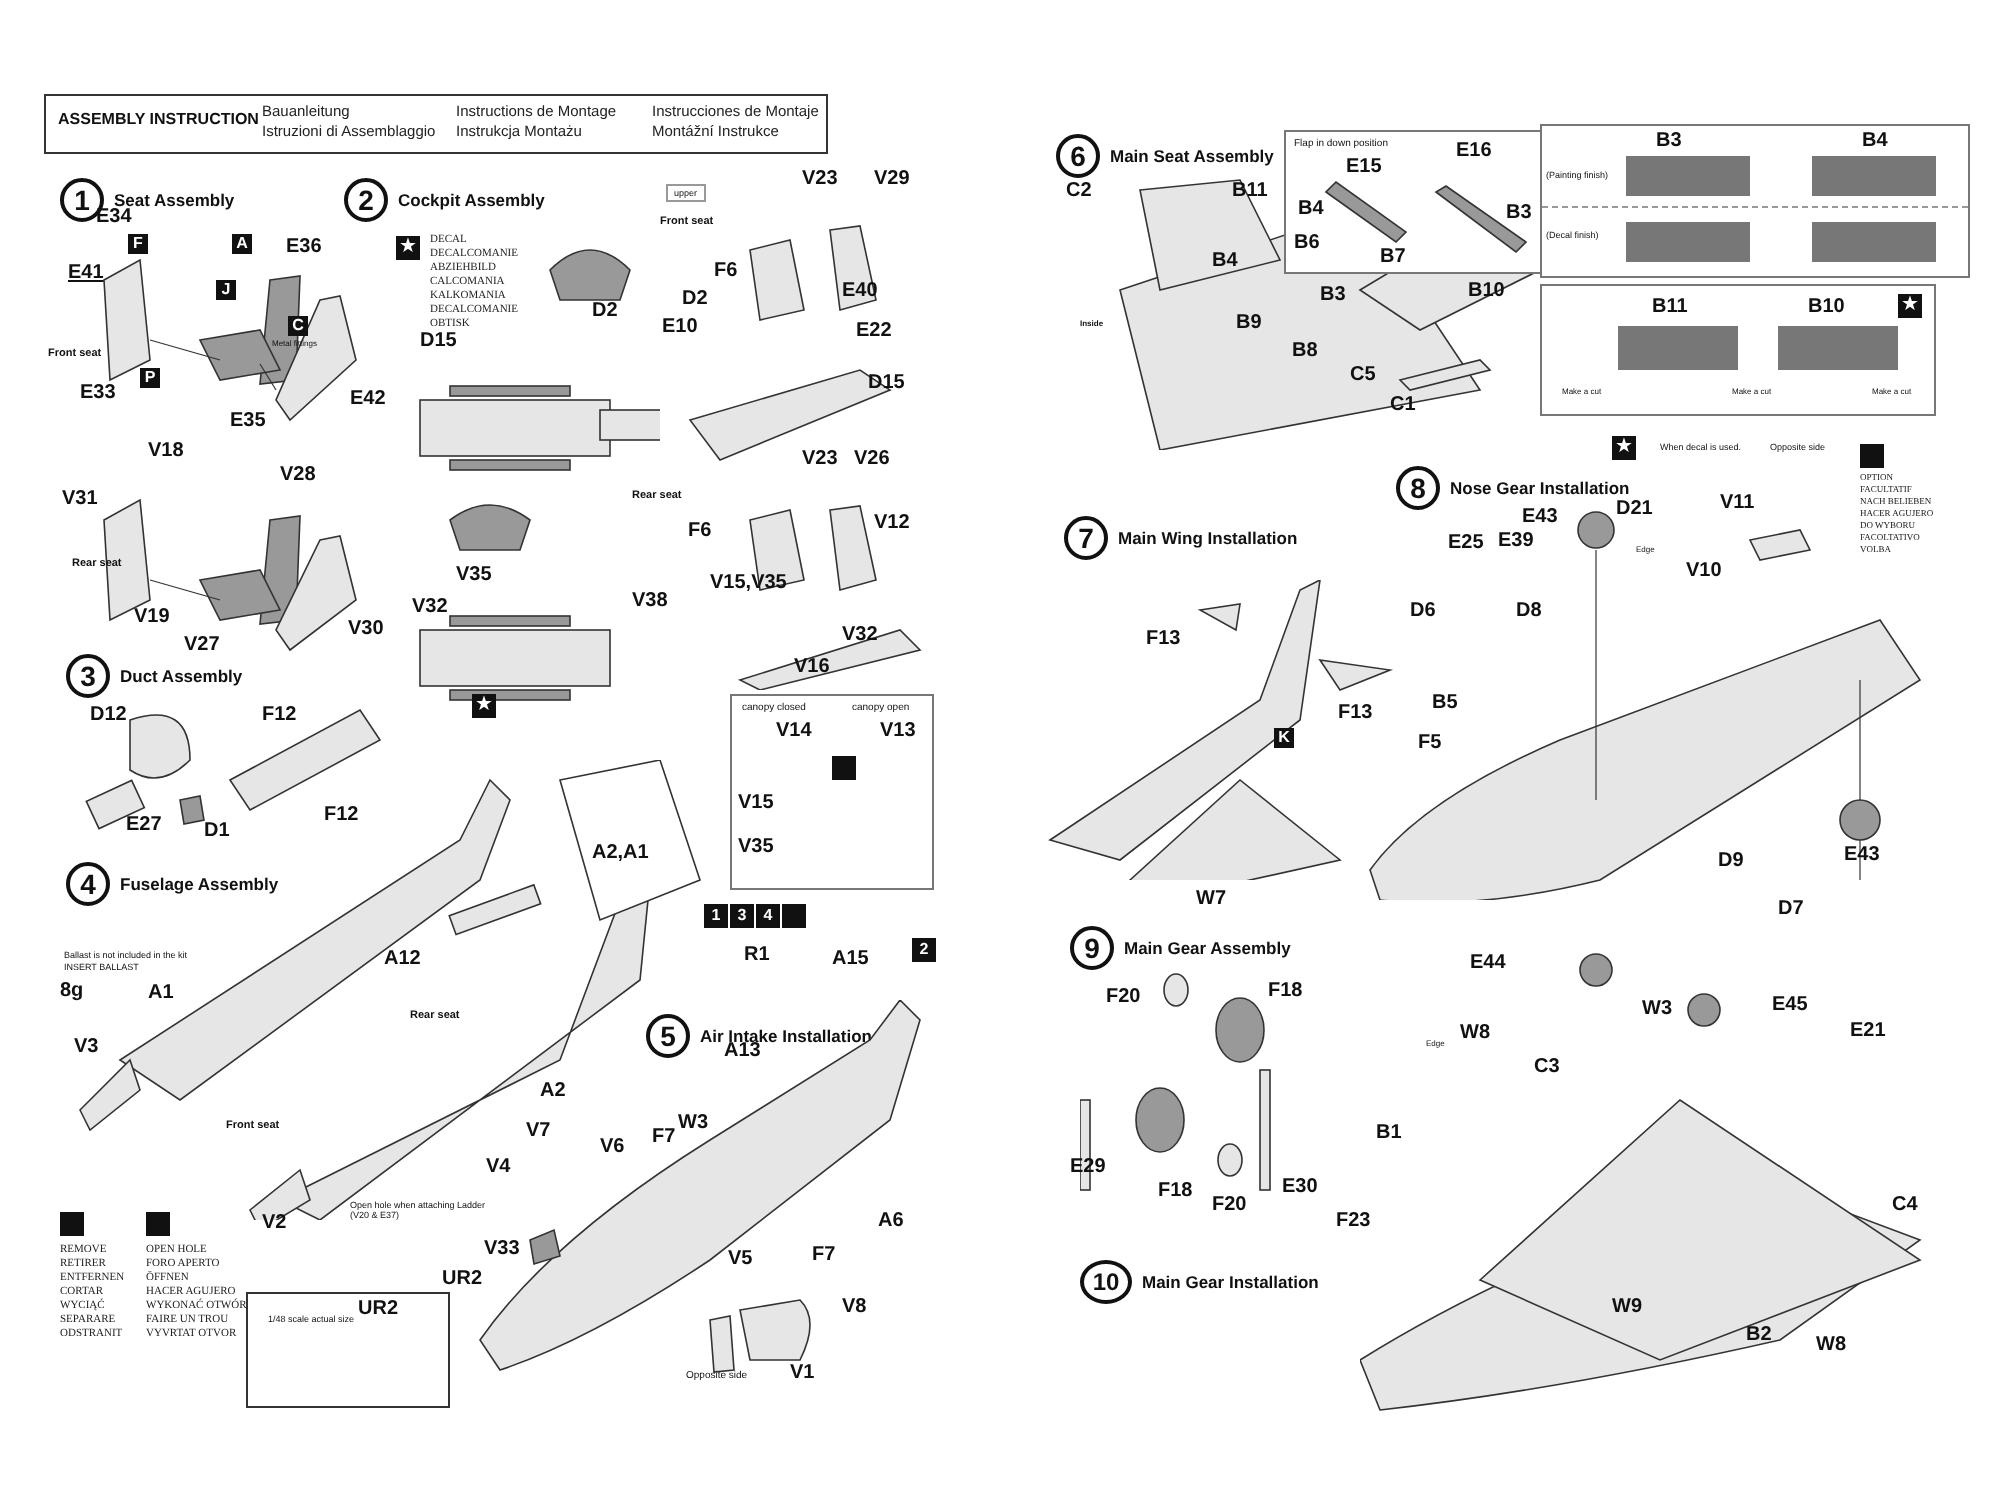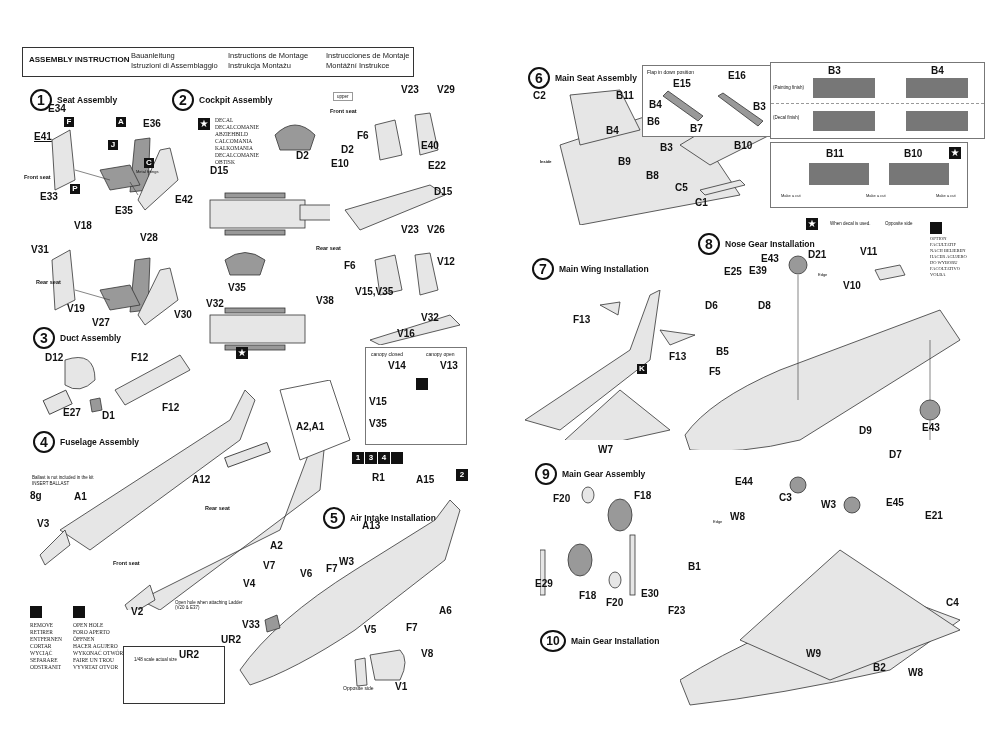--- a/index.html
+++ b/index.html
@@ -385,20 +385,20 @@
   <path class="part" d="M0 210 Q80 160 200 120 L280 150 L210 200 Q100 225 10 235 Z"></path>
   <path class="part" d="M60 170 L160 80 L280 160 L150 210 Z"></path>
   <circle class="partd" cx="118" cy="15" r="8"></circle>
   <circle class="partd" cx="172" cy="35" r="8"></circle>
 </svg>
 <span class="abs lbl" style="left:735px;top:476px;">E44</span>
 <span class="abs lbl" style="left:821px;top:499px;">W3</span>
 <span class="abs lbl" style="left:886px;top:497px;">E45</span>
 <span class="abs lbl" style="left:925px;top:510px;">E21</span>
 <span class="abs lbl" style="left:730px;top:511px;">W8</span>
-<span class="abs lbl" style="left:767px;top:492px;margin-left:12px;">C3</span>
+<span class="abs lbl" style="left:767px;top:528px;">C3</span>
 <span class="abs lbl" style="left:688px;top:561px;">B1</span>
 <span class="abs lbl" style="left:668px;top:605px;text-align:center;">F23</span>
 <span class="abs lbl" style="left:946px;top:597px;">C4</span>
 <span class="abs lbl" style="left:806px;top:648px;">W9</span>
 <span class="abs lbl" style="left:873px;top:662px;">B2</span>
 <span class="abs lbl" style="left:908px;top:667px;">W8</span>
 <span class="abs" style="left:713px;top:519px;font-size:4px;">Edge</span>
 
 </body></html>

